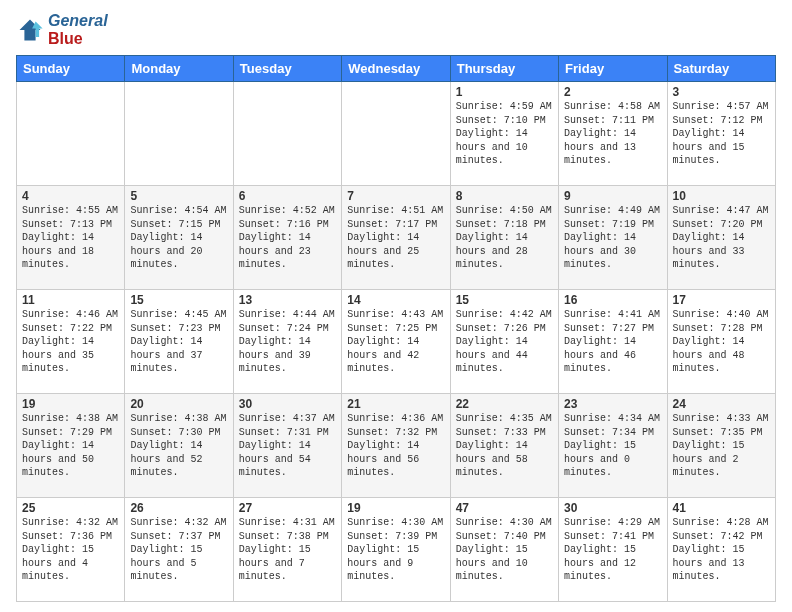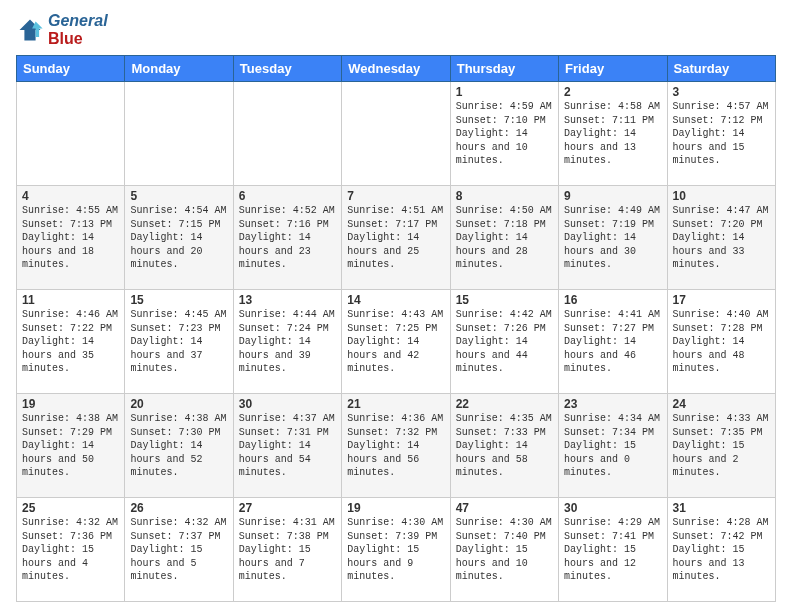--- a/index.html
+++ b/index.html
@@ -253,19 +253,19 @@
           </td>
           <td>
             <div class="day-num">47</div>
             <div class="day-info">Sunrise: 4:30 AM<br>Sunset: 7:40 PM<br>Daylight: 15 hours and 10 minutes.</div>
           </td>
           <td>
             <div class="day-num">30</div>
             <div class="day-info">Sunrise: 4:29 AM<br>Sunset: 7:41 PM<br>Daylight: 15 hours and 12 minutes.</div>
           </td>
           <td>
-            <div class="day-num">31</div>
+            <div class="day-num">41</div>
             <div class="day-info">Sunrise: 4:28 AM<br>Sunset: 7:42 PM<br>Daylight: 15 hours and 13 minutes.</div>
           </td>
         </tr>
       </tbody>
   </table>
 </div>
 
 </body></html>

